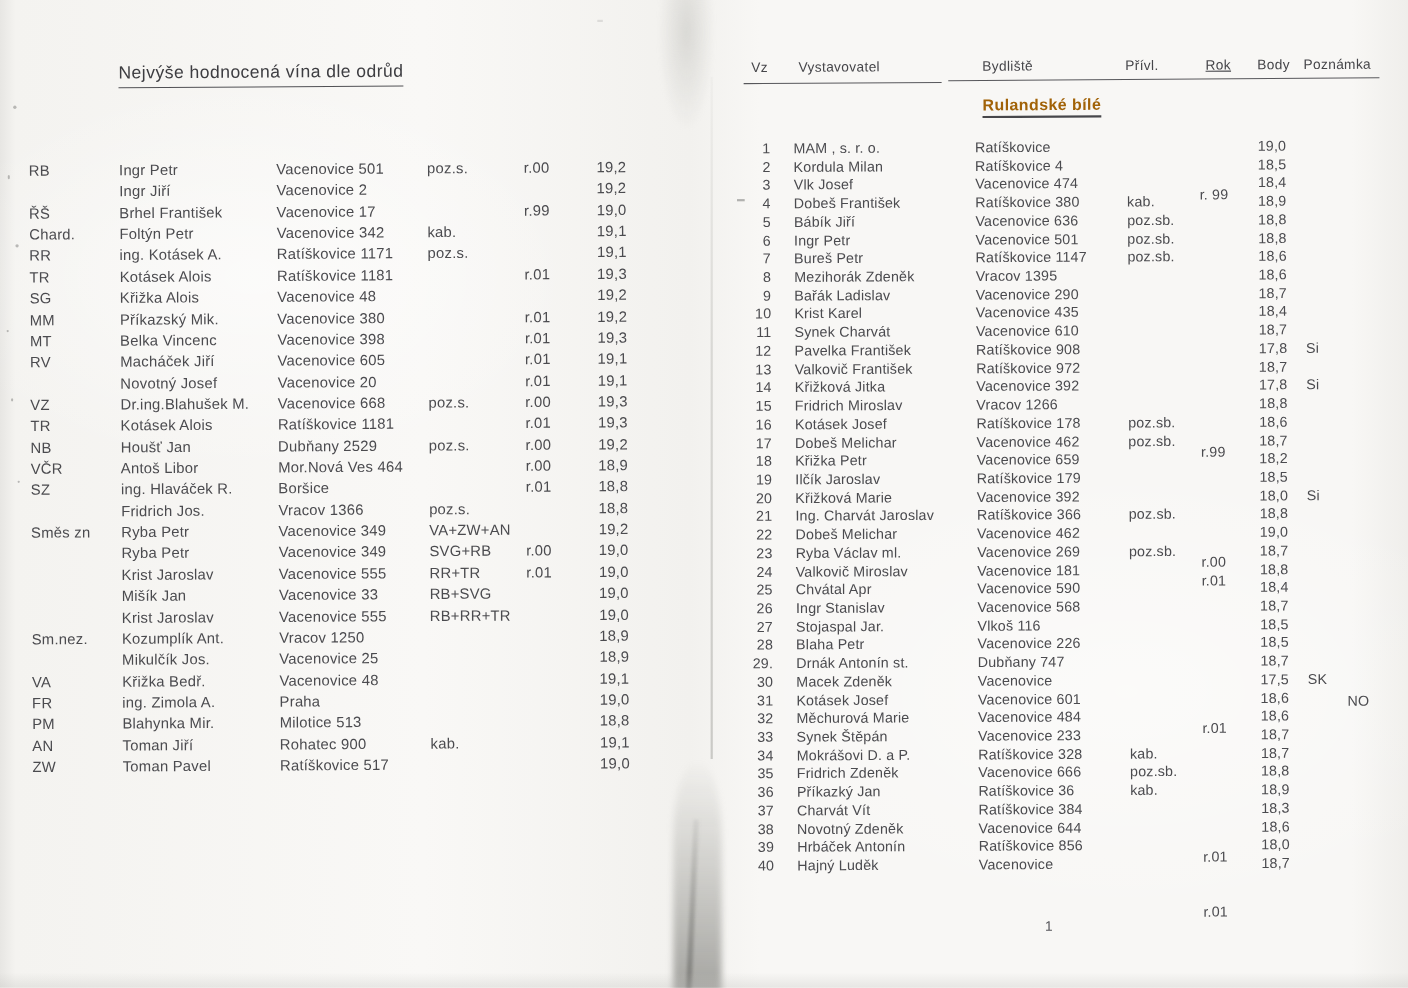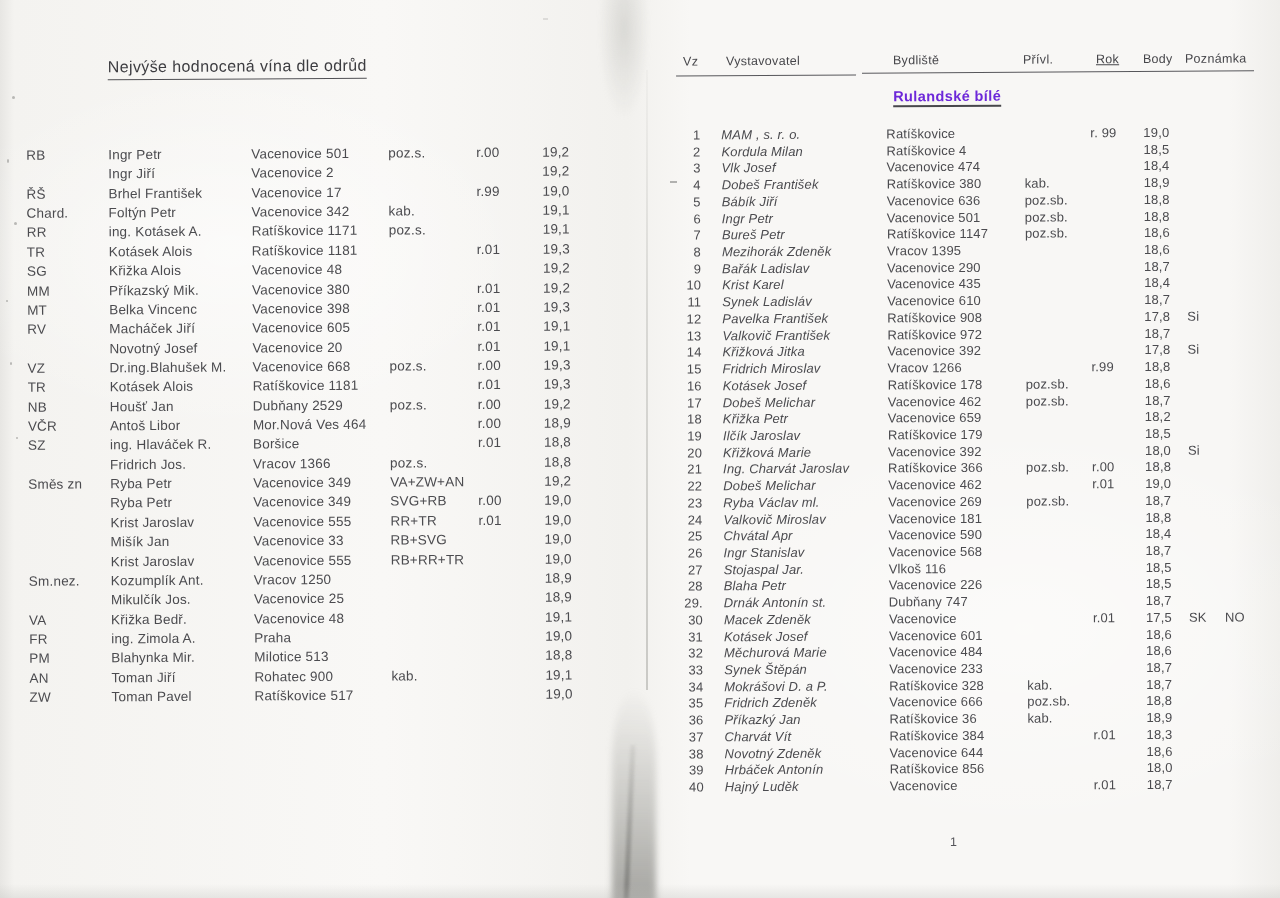--- a/index.html
+++ b/index.html
@@ -51,33 +51,33 @@
   .rp-header span{position:absolute;top:0;}
   .h-vz{left:37px;}
   .h-vystavovatel{left:80px;}
   .h-bydliste{left:247px;}
   .h-privl{left:377px;}
   .h-rok{left:450px;text-decoration:underline;}
   .h-body{left:497px;}
   .h-poznamka{left:539px;}
   .rp-rule-1{position:absolute;left:30px;top:74px;width:180px;border-top:1.8px solid #57575b;}
   .rp-rule-2{position:absolute;left:216px;top:72px;width:392px;border-top:1.8px solid #57575b;transform:rotate(-0.1deg);}
-  .rp-heading{position:absolute;left:247px;top:88px;font-size:14.5px;font-weight:bold;letter-spacing:.4px;color:#6d28d9;
+  .rp-heading{position:absolute;left:247px;top:88px;font-size:14.5px;font-weight:bold;letter-spacing:.4px;color:#a16207;
     border-bottom:2px solid #47474b;padding-bottom:1px;}
   .rp-rows{position:absolute;left:0;top:126px;width:632px;}
   .rp-row{position:relative;height:16.72px;font-size:13px;letter-spacing:.15px;white-space:nowrap;}
   .rp-row span{position:absolute;top:0;}
   .rp-num{left:22px;width:32px;text-align:right;}
-  .rp-name{left:75px;font-style:italic;}
+  .rp-name{left:75px;}
   .rp-place{left:240px;}
   .rp-priv{left:378px;}
-  .rp-rok{left:444px;}
+  .rp-rok{left:444px;margin-top:44px;}
   .rp-body{left:497px;}
   .rp-note{left:540px;}
-  .rp-note2{left:576px;}
+  .rp-note2{left:576px;margin-top:20px;}
   .rp-pagenum{position:absolute;left:300px;top:835px;font-size:12.5px;color:#55555a;}
 </style>
 </head>
 <body>
 
 <div class="sheet"></div>
 
 <div class="page-left">
   <div class="lp-title">Nejvýše hodnocená vína dle odrůd</div>
   <div class="lp-rows" id="lp-rows">
@@ -425,21 +425,21 @@
     <span class="rp-name">Krist Karel</span>
     <span class="rp-place">Vacenovice 435</span>
     <span class="rp-priv"></span>
     <span class="rp-rok"></span>
     <span class="rp-body">18,4</span>
     <span class="rp-note"></span>
     <span class="rp-note2"></span>
   </div>
       <div class="rp-row">
     <span class="rp-num">11</span>
-    <span class="rp-name">Synek Ladisláv</span>
+    <span class="rp-name">Synek Charvát</span>
     <span class="rp-place">Vacenovice 610</span>
     <span class="rp-priv"></span>
     <span class="rp-rok"></span>
     <span class="rp-body">18,7</span>
     <span class="rp-note"></span>
     <span class="rp-note2"></span>
   </div>
       <div class="rp-row">
     <span class="rp-num">12</span>
     <span class="rp-name">Pavelka František</span>

